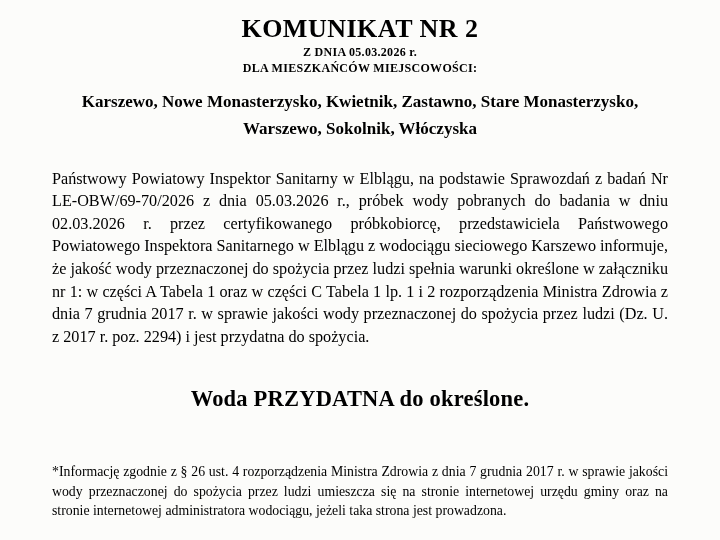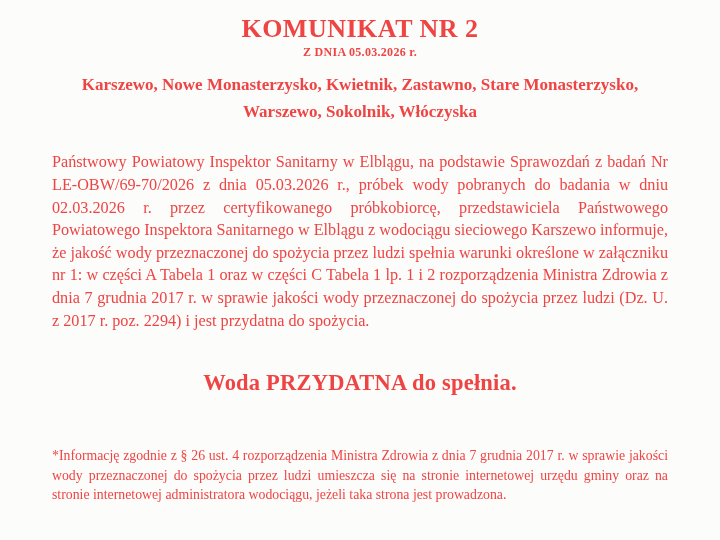--- a/index.html
+++ b/index.html
@@ -6,21 +6,21 @@
     margin: 0;
     padding: 0;
     background: #e9e9e9;
   }
   .page {
     position: relative;
     width: 720px;
     height: 540px;
     margin: 0 auto;
     background: #fcfcfa;
-    color: #ef4444;
+    color: #000000;
     font-family: "Liberation Serif", "DejaVu Serif", serif;
     overflow: hidden;
     box-sizing: border-box;
   }
   .doc-header {
     padding-top: 13px;
     text-align: center;
   }
   .doc-title {
     margin: 0;
@@ -69,27 +69,28 @@
   }
 </style>
 </head>
 <body>
 
 <div class="page">
 
   <header class="doc-header">
     <h1 class="doc-title">KOMUNIKAT NR 2</h1>
     <div class="doc-subtitle">Z DNIA 05.03.2026 r.</div>
+    <div class="doc-subtitle">DLA MIESZKAŃCÓW MIEJSCOWOŚCI:</div>
   </header>
 
   <div class="localities">Karszewo, Nowe Monasterzysko, Kwietnik, Zastawno, Stare Monasterzysko, Warszewo, Sokolnik, Włóczyska</div>
 
   <p class="body-paragraph">Państwowy Powiatowy Inspektor Sanitarny w Elblągu, na podstawie Sprawozdań z badań Nr LE-OBW/69-70/2026 z dnia 05.03.2026 r., próbek wody pobranych do badania w dniu 02.03.2026 r. przez certyfikowanego próbkobiorcę, przedstawiciela Państwowego Powiatowego Inspektora Sanitarnego w Elblągu z wodociągu sieciowego Karszewo informuje, że jakość wody przeznaczonej do spożycia przez ludzi spełnia warunki określone w załączniku nr 1: w części A Tabela 1 oraz w części C Tabela 1 lp. 1 i 2 rozporządzenia Ministra Zdrowia z dnia 7 grudnia 2017 r. w sprawie jakości wody przeznaczonej do spożycia przez ludzi (Dz. U. z 2017 r. poz. 2294) i jest przydatna do spożycia.</p>
 
   <div class="conclusion">
     <span>Woda</span>
     <span class="underlined">PRZYDATNA</span>
-    <span>do spełnia.</span>
+    <span>do określone.</span>
   </div>
 
   <div class="footnote">*Informację zgodnie z § 26 ust. 4 rozporządzenia Ministra Zdrowia z dnia 7 grudnia 2017 r. w sprawie jakości wody przeznaczonej do spożycia przez ludzi umieszcza się na stronie internetowej urzędu gminy oraz na stronie internetowej administratora wodociągu, jeżeli taka strona jest prowadzona.</div>
 
 </div>
 
 </body></html>

